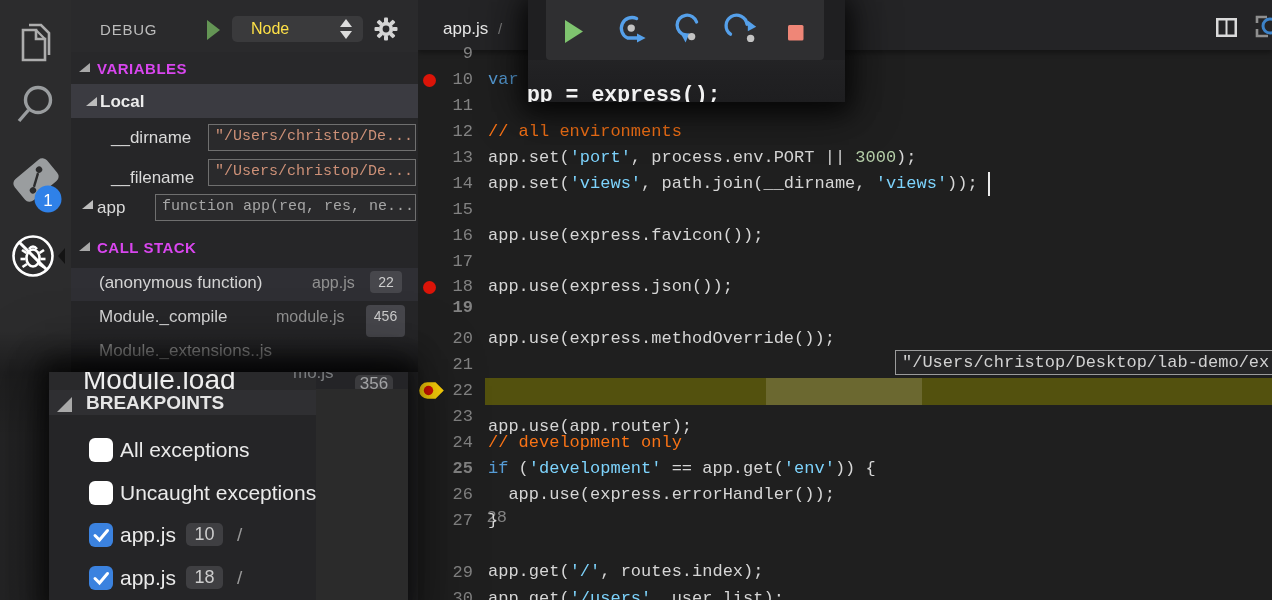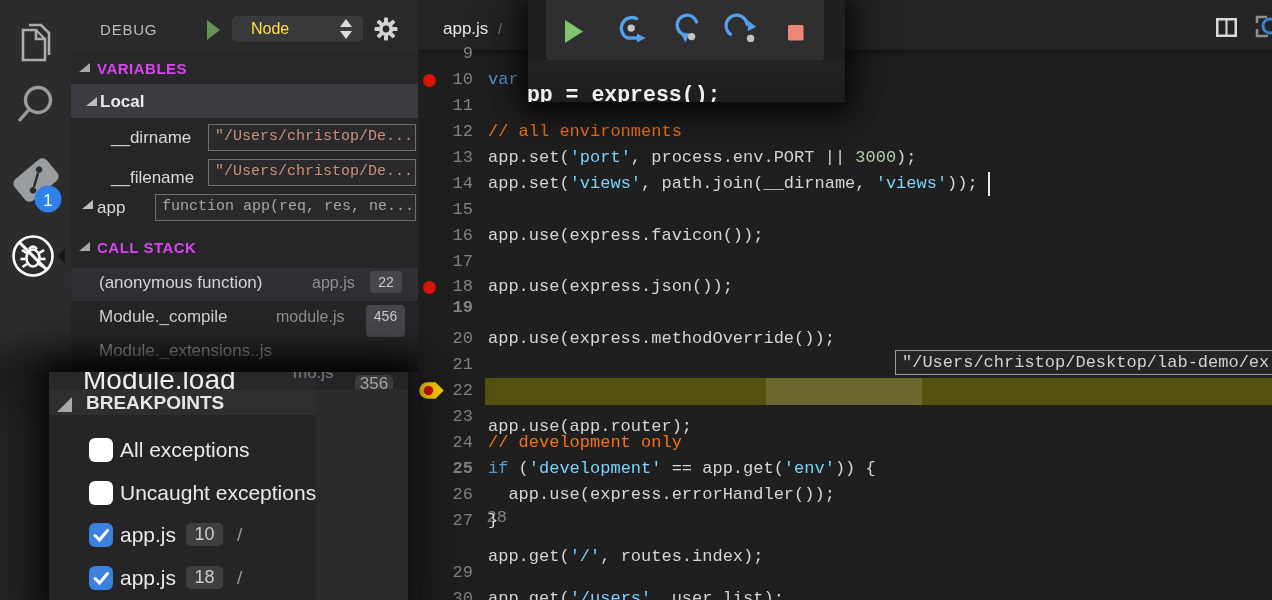--- a/index.html
+++ b/index.html
@@ -224,21 +224,21 @@
     <div class="codeline" style="top:144.8px;">app.set(<span class="s">'port'</span>, process.env.PORT || <span class="n">3000</span>);</div>
     <div class="codeline" style="top:170.7px;">app.set(<span class="s">'views'</span>, path.join(__dirname, <span class="s">'views'</span>));</div>
     <div class="codeline" style="top:222.5px;">app.use(express.favicon());</div>
     <div class="codeline" style="top:274.4px;">app.use(express.json());</div>
     <div class="codeline" style="top:326.2px;">app.use(express.methodOverride());</div>
     <div class="codeline" style="top:371px;margin-top:43px;">app.use(app.router);</div>
     <div class="codeline" style="top:429.9px;"><span class="c">// development only</span></div>
     <div class="codeline" style="top:455.9px;"><span class="k">if</span> (<span class="s">'development'</span> == app.get(<span class="s">'env'</span>)) {</div>
     <div class="codeline" style="top:481.8px;">  app.use(express.errorHandler());</div>
     <div class="codeline" style="top:507.7px;">}</div>
-    <div class="codeline" style="top:544px;text-align:center;">app.get(<span class="s">'/'</span>, routes.index);</div>
+    <div class="codeline" style="top:559px;text-align:center;">app.get(<span class="s">'/'</span>, routes.index);</div>
     <div class="codeline" style="top:585.5px;">app.get(<span class="s">'/users'</span>, user.list);</div>
 
     <div class="abs" style="left:570px; top:172px; width:2px; height:24px; background:#eaeaea;"></div>
 
     <div class="abs" style="left:477px; top:350px; width:380px; height:25px; background:#252526; border:1.5px solid #9b9b9b;"></div>
     <div class="abs mono" style="left:484px; top:353px; font-size:17px; color:#d2d2d2; white-space:pre;">"/Users/christop/Desktop/lab-demo/ex</div>
   </div>
 
   <div id="sbshade" class="abs"></div>
 

